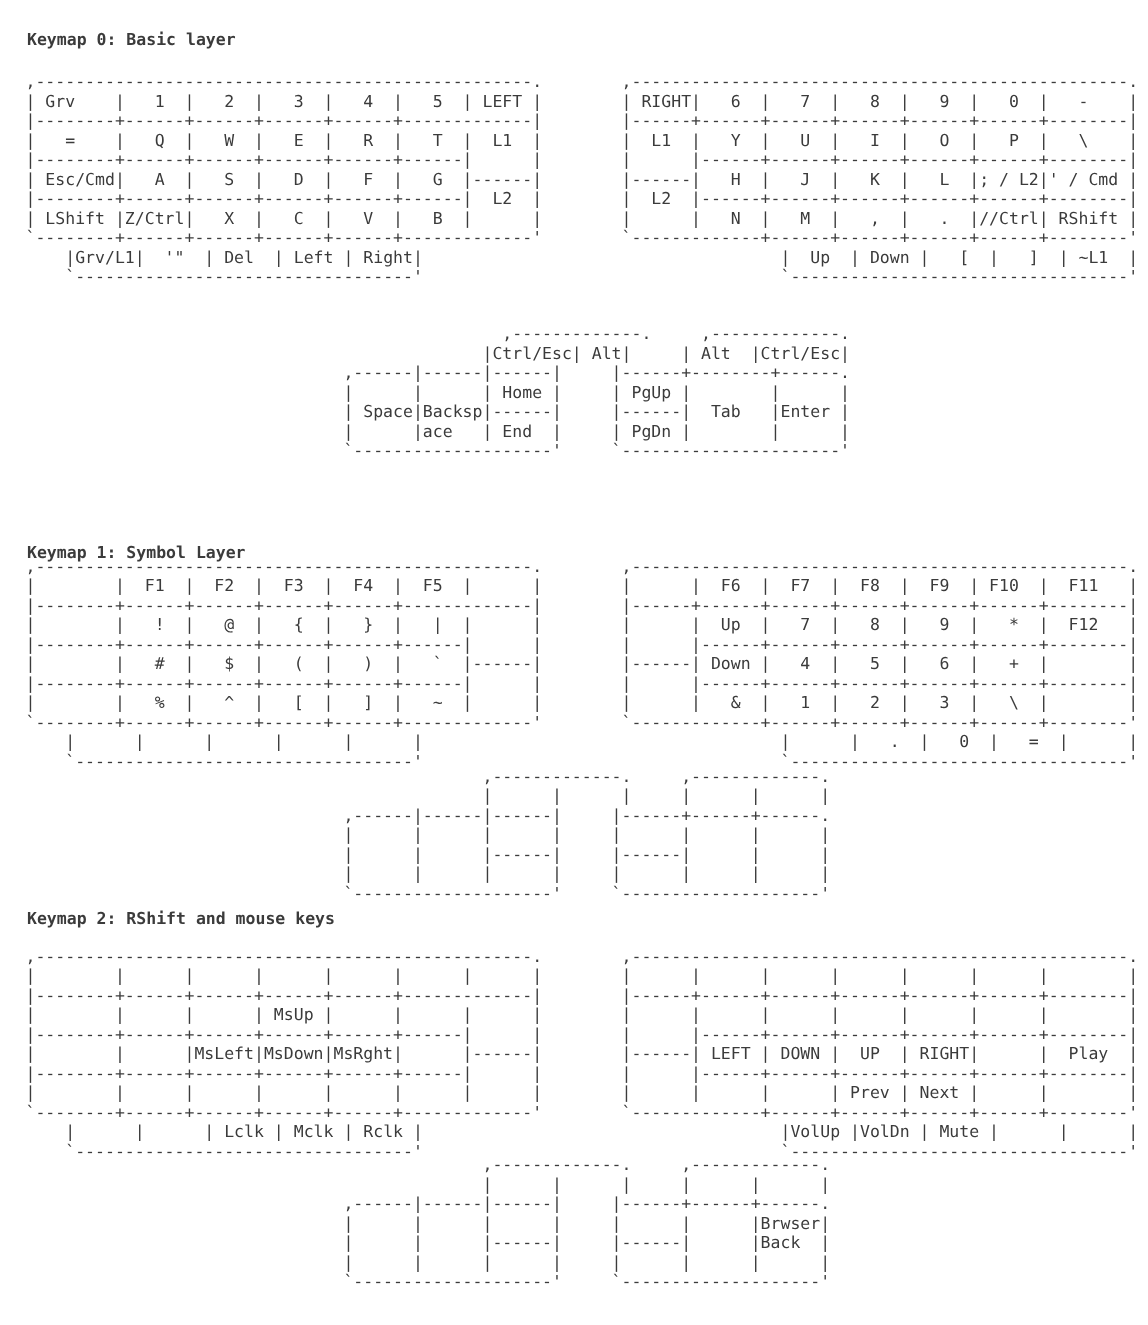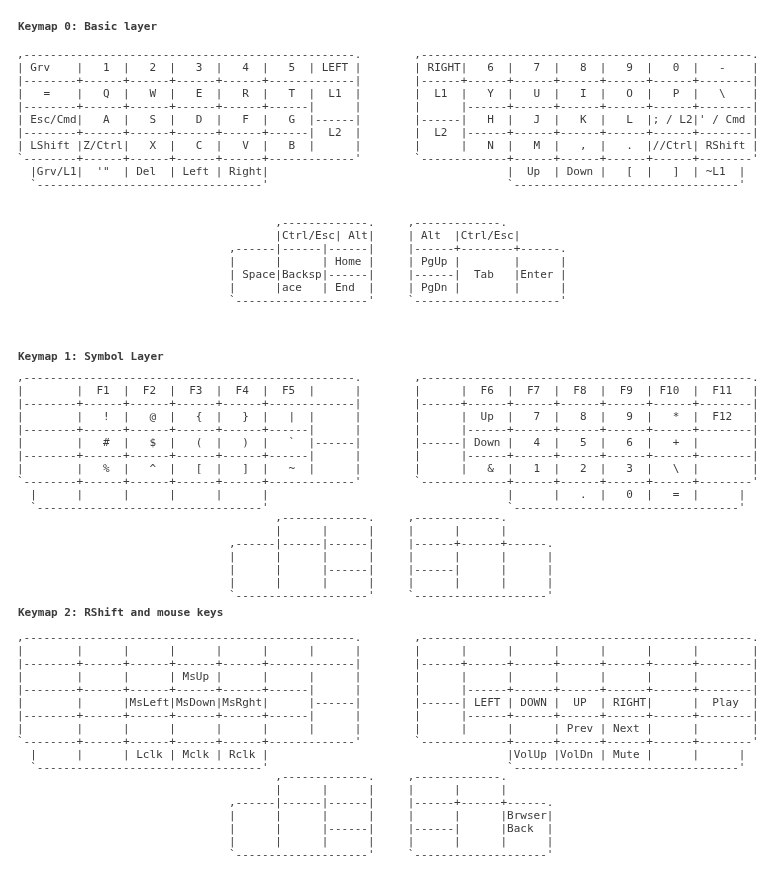--- a/index.html
+++ b/index.html
@@ -9,20 +9,21 @@
   }
   body {
     width: 765px;
     height: 883px;
     position: relative;
     overflow: hidden;
   }
   .doc {
     position: absolute;
     inset: 0;
+    text-align: right;
   }
   .km-title {
     position: absolute;
     left: 18px;
     margin: 0;
     font-family: "DejaVu Sans Mono", "Liberation Mono", monospace;
     font-size: 11px;
     line-height: 13px;
     font-weight: bold;
     color: #3b3b3b;
@@ -57,21 +58,21 @@
   |Grv/L1|  '"  | Del  | Left | Right|                                    |  Up  | Down |   [  |   ]  | ~L1  |
   `----------------------------------'                                    `----------------------------------'</pre>
   <pre class="km-art" style="top:216px">                                       ,-------------.     ,-------------.
                                        |Ctrl/Esc| Alt|     | Alt  |Ctrl/Esc|
                                 ,------|------|------|     |------+--------+------.
                                 |      |      | Home |     | PgUp |        |      |
                                 | Space|Backsp|------|     |------|  Tab   |Enter |
                                 |      |ace   | End  |     | PgDn |        |      |
                                 `--------------------'     `----------------------'</pre>
 
-  <div class="km-title" style="top:350px">Keymap 1: Symbol Layer</div>
+  <div class="km-title" style="top:362px">Keymap 1: Symbol Layer</div>
   <pre class="km-art" style="top:371px">,--------------------------------------------------.        ,--------------------------------------------------.
 |        |  F1  |  F2  |  F3  |  F4  |  F5  |      |        |      |  F6  |  F7  |  F8  |  F9  | F10  |  F11   |
 |--------+------+------+------+------+-------------|        |------+------+------+------+------+------+--------|
 |        |   !  |   @  |   {  |   }  |   |  |      |        |      |  Up  |   7  |   8  |   9  |   *  |  F12   |
 |--------+------+------+------+------+------|      |        |      |------+------+------+------+------+--------|
 |        |   #  |   $  |   (  |   )  |   `  |------|        |------| Down |   4  |   5  |   6  |   +  |        |
 |--------+------+------+------+------+------|      |        |      |------+------+------+------+------+--------|
 |        |   %  |   ^  |   [  |   ]  |   ~  |      |        |      |   &amp;  |   1  |   2  |   3  |   \  |        |
 `--------+------+------+------+------+-------------'        `-------------+------+------+------+------+--------'
   |      |      |      |      |      |                                    |      |   .  |   0  |   =  |      |

